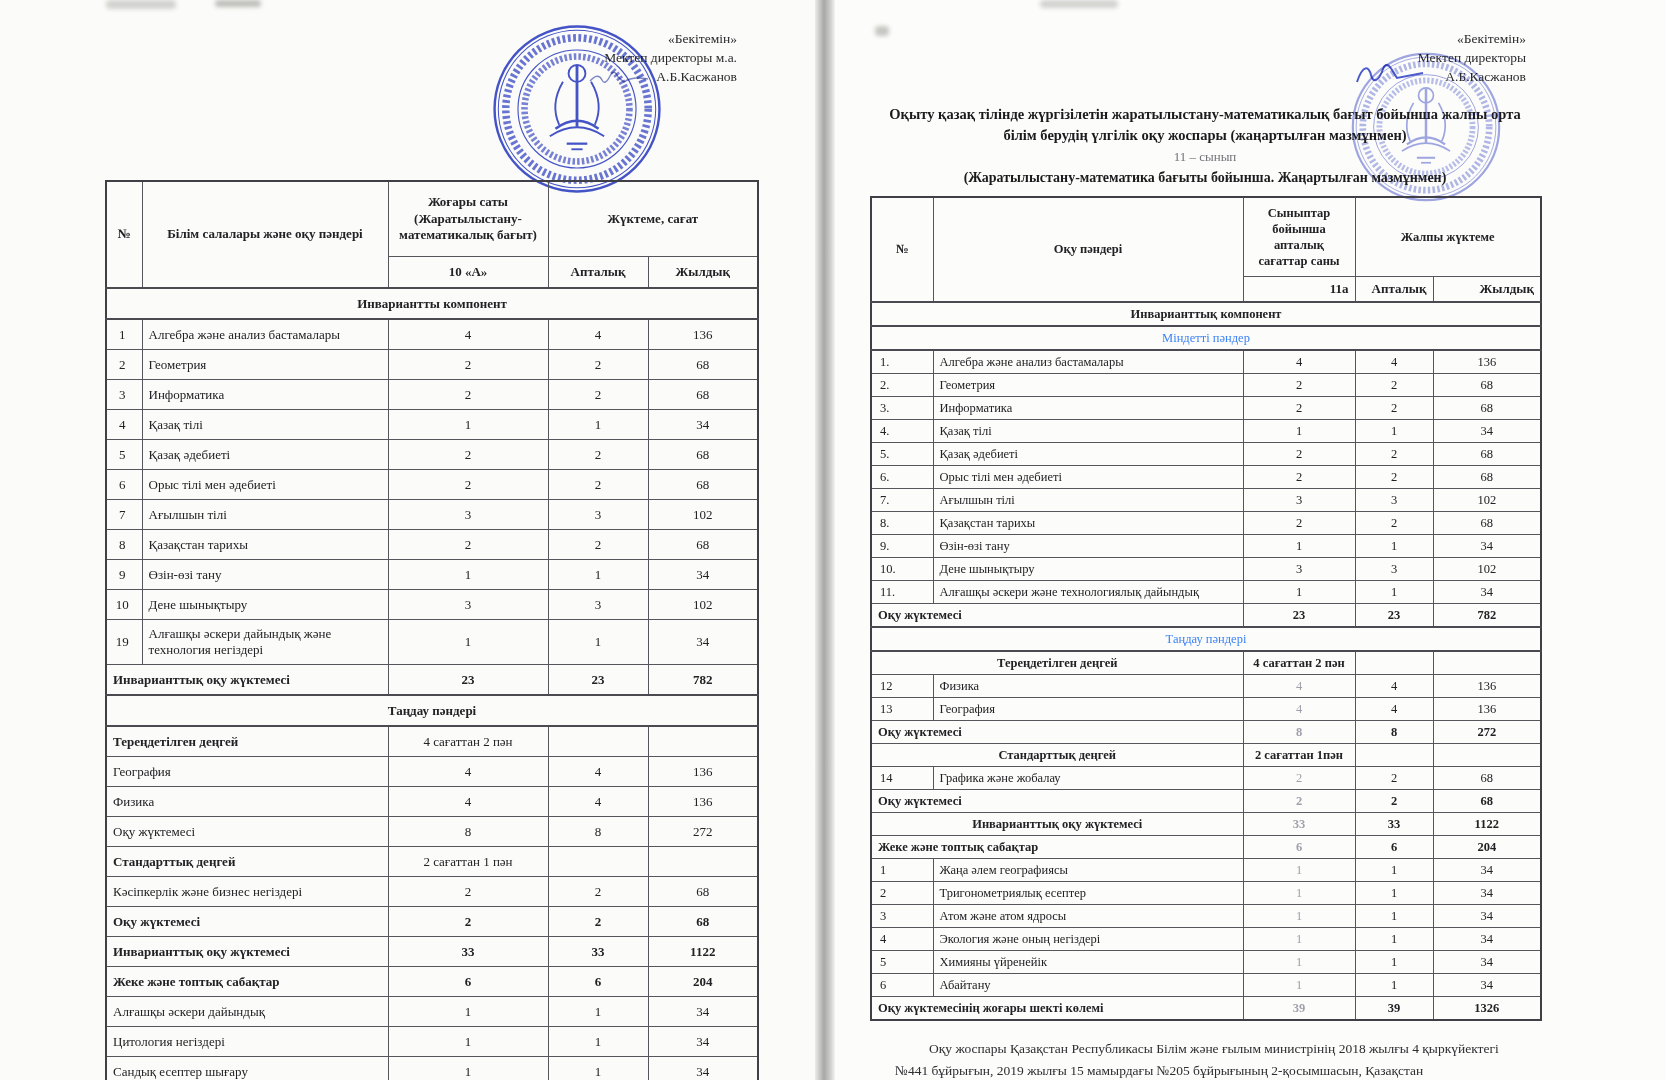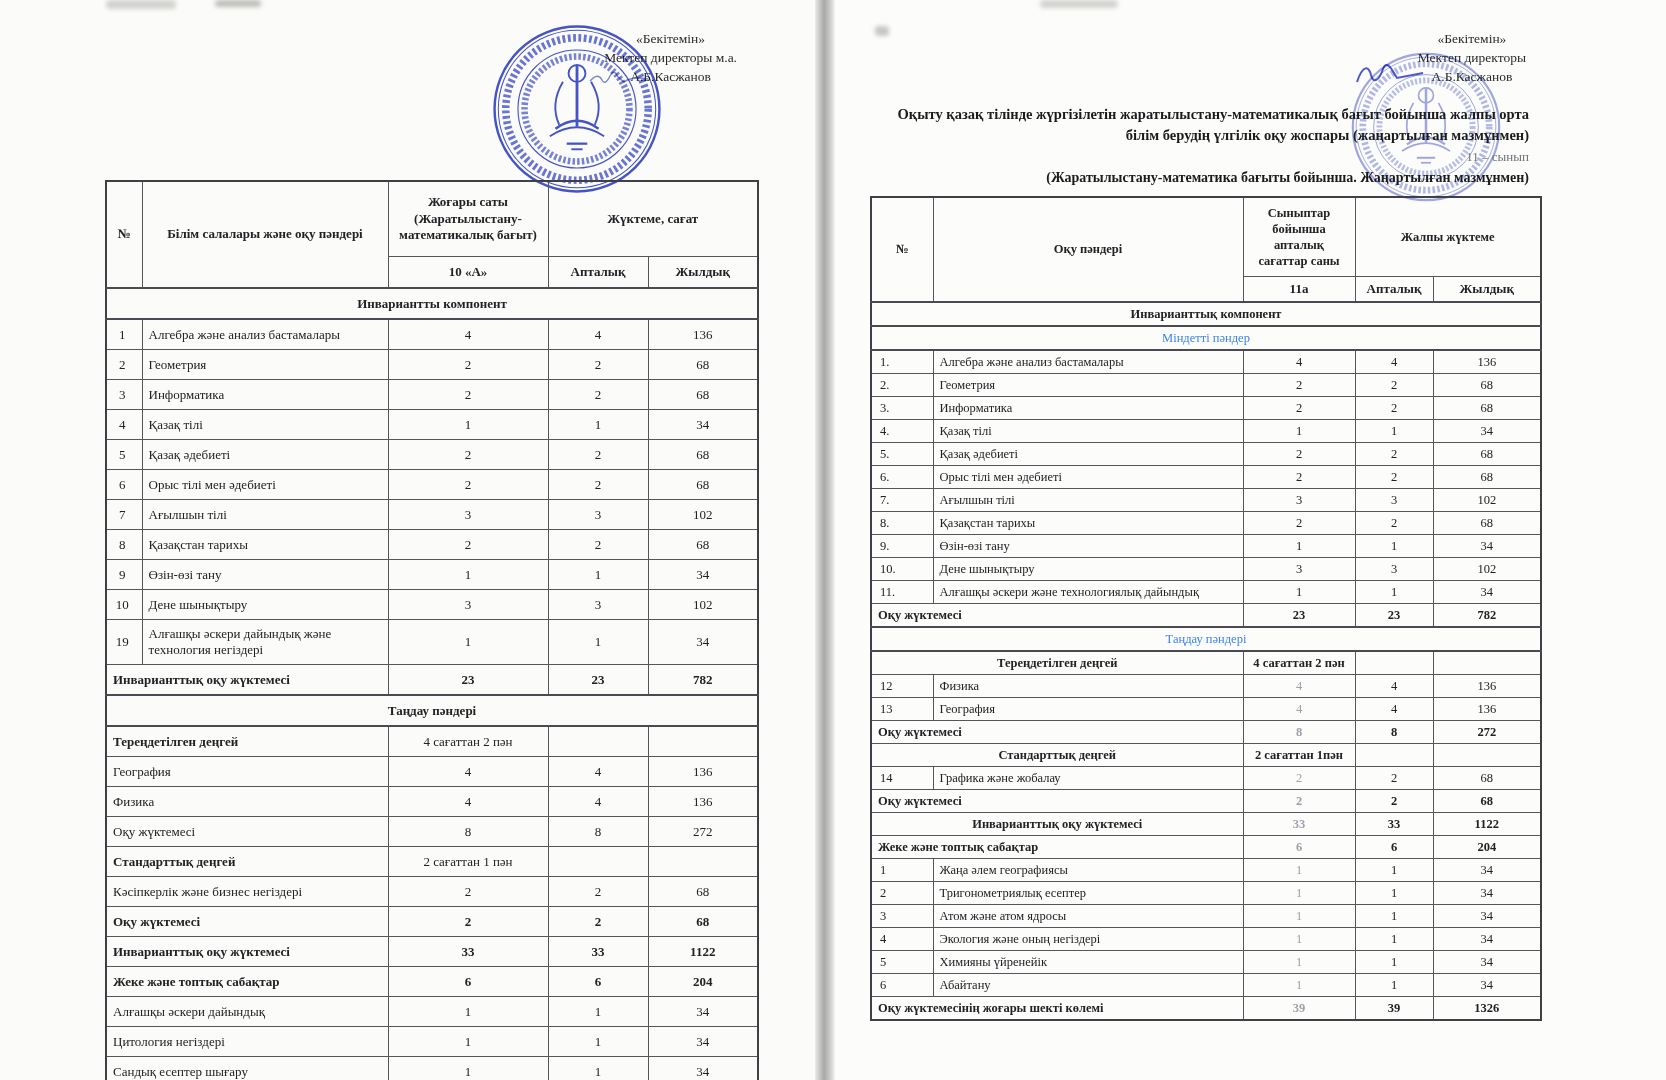--- a/index.html
+++ b/index.html
@@ -11,42 +11,42 @@
   .page{position:absolute;top:0;height:1080px;background:#fbfbf9;overflow:hidden;}
   #page-left{left:0;width:818px;}
   #page-right{left:835px;width:831px;background:#fcfcfa;}
   .gutter{
     position:absolute;top:0;left:815px;width:20px;height:1080px;
     background:linear-gradient(90deg,#ececea 0%,#a8a8a6 45%,#cfcfcd 78%,#f4f4f2 100%);
   }
   .smudge{position:absolute;background:#d2d2cf;filter:blur(2px);border-radius:4px;}
 
   
-  .approval{position:absolute;text-align:center;font-size:13.5px;line-height:1.4;color:#2a2a2e;}
+  .approval{position:absolute;text-align:right;font-size:13.5px;line-height:1.4;color:#2a2a2e;}
   .approval div{white-space:nowrap;}
 
   
   .doc-title{position:absolute;text-align:center;font-weight:bold;font-size:14.5px;line-height:1.45;color:#1b1b1e;}
   .title-class{font-weight:normal;color:#71717a;font-size:13px;margin-top:2px;}
   .title-sub{font-weight:bold;font-size:14px;margin-top:1px;}
 
   
   table.doc-table{position:absolute;border-collapse:collapse;table-layout:fixed;background:transparent;}
   .doc-table th,.doc-table td{
     border:1px solid #55555c;padding:1px 6px;font-size:13px;color:#222226;
     overflow:hidden;
   }
   .doc-table{border:2px solid #3f3f45;}
   .doc-table thead th{font-weight:bold;text-align:center;vertical-align:middle;line-height:1.3;}
   .t-left thead tr:first-child th{height:72px;}
   .t-left thead tr:last-child th{height:28px;}
   .t-left tbody td{height:27px;}
   .t-left tbody tr.tall td{height:42px;}
   .t-right thead tr:first-child th{height:76px;font-size:12.5px;margin-top:40px;}
-  .t-right thead tr:last-child th{height:22px;}
+  .t-right thead tr:last-child th{height:22px;text-align:right;}
   .t-right tbody td{height:20px;font-size:12.5px;}
   .doc-table td.num{text-align:left;padding-left:8px;}
   .t-left td.num{text-align:center;padding-left:2px;}
   .doc-table td.val{text-align:center;}
   .doc-table td.lbl{text-align:left;margin-top:48px;}
   .doc-table td.lbl.ctr{text-align:center;}
   .doc-table td.sec{text-align:center;font-weight:bold;border-top:2px solid #4a4a50;border-bottom:2px solid #4a4a50;}
   .doc-table td.sec.light{font-weight:normal;color:#3b82f6;}
   .doc-table tr.b td{font-weight:bold;}
   .doc-table td.bb{font-weight:bold;}
@@ -302,21 +302,21 @@
   </div>
 
   <svg class="sig" style="left:518px;top:60px;" width="74" height="28" viewBox="0 0 74 28">
     <path d="M4 22 C10 4 16 6 18 15 C20 24 26 21 30 9 C34 -2 40 12 44 18 L70 13" stroke="#2b3cc4" stroke-width="2" fill="none" opacity="0.85"></path>
   </svg>
 
   <svg class="stamp" style="left:512px;top:48px;opacity:0.45;" width="158" height="158" viewBox="0 0 190 190">
     <use href="#stamp-shape"></use>
   </svg>
 
-  <div class="doc-title" style="left:34px;top:104px;width:660px;text-align:right;">
+  <div class="doc-title" style="left:40px;top:104px;width:660px;">
     <div>Оқыту қазақ тілінде жүргізілетін жаратылыстану-математикалық  бағыт бойынша жалпы орта білім берудің үлгілік оқу жоспары (жаңартылған мазмұнмен)</div>
     <div class="title-class">11 – сынып</div>
     <div class="title-sub">(Жаратылыстану-математика бағыты бойынша.  Жаңартылған мазмұнмен)</div>
   </div>
 
   <table class="doc-table t-right" style="left:35px;top:196px;width:670px;">
     <colgroup>
       <col style="width:62px">
         <col style="width:310px">
         <col style="width:112px">
@@ -530,13 +530,17 @@
         </tr>
         <tr class="b">
           <td class="lbl" colspan="2">Оқу жүктемесінің жоғары шекті көлемі</td>
           <td class="val faint">39</td>
           <td class="val">39</td>
           <td class="val">1326</td>
         </tr>
       </tbody>
   </table>
 
+  <div class="footer-par" style="left:60px;top:1038px;width:662px;">
+    <div class="l1">Оқу жоспары Қазақстан Республикасы Білім және ғылым министрінің 2018 жылғы 4 қыркүйектегі</div>
+    <div>№441 бұйрығын, 2019 жылғы 15 мамырдағы №205 бұйрығының 2-қосымшасын, Қазақстан</div>
+  </div>
 </div>
 
 </body></html>

